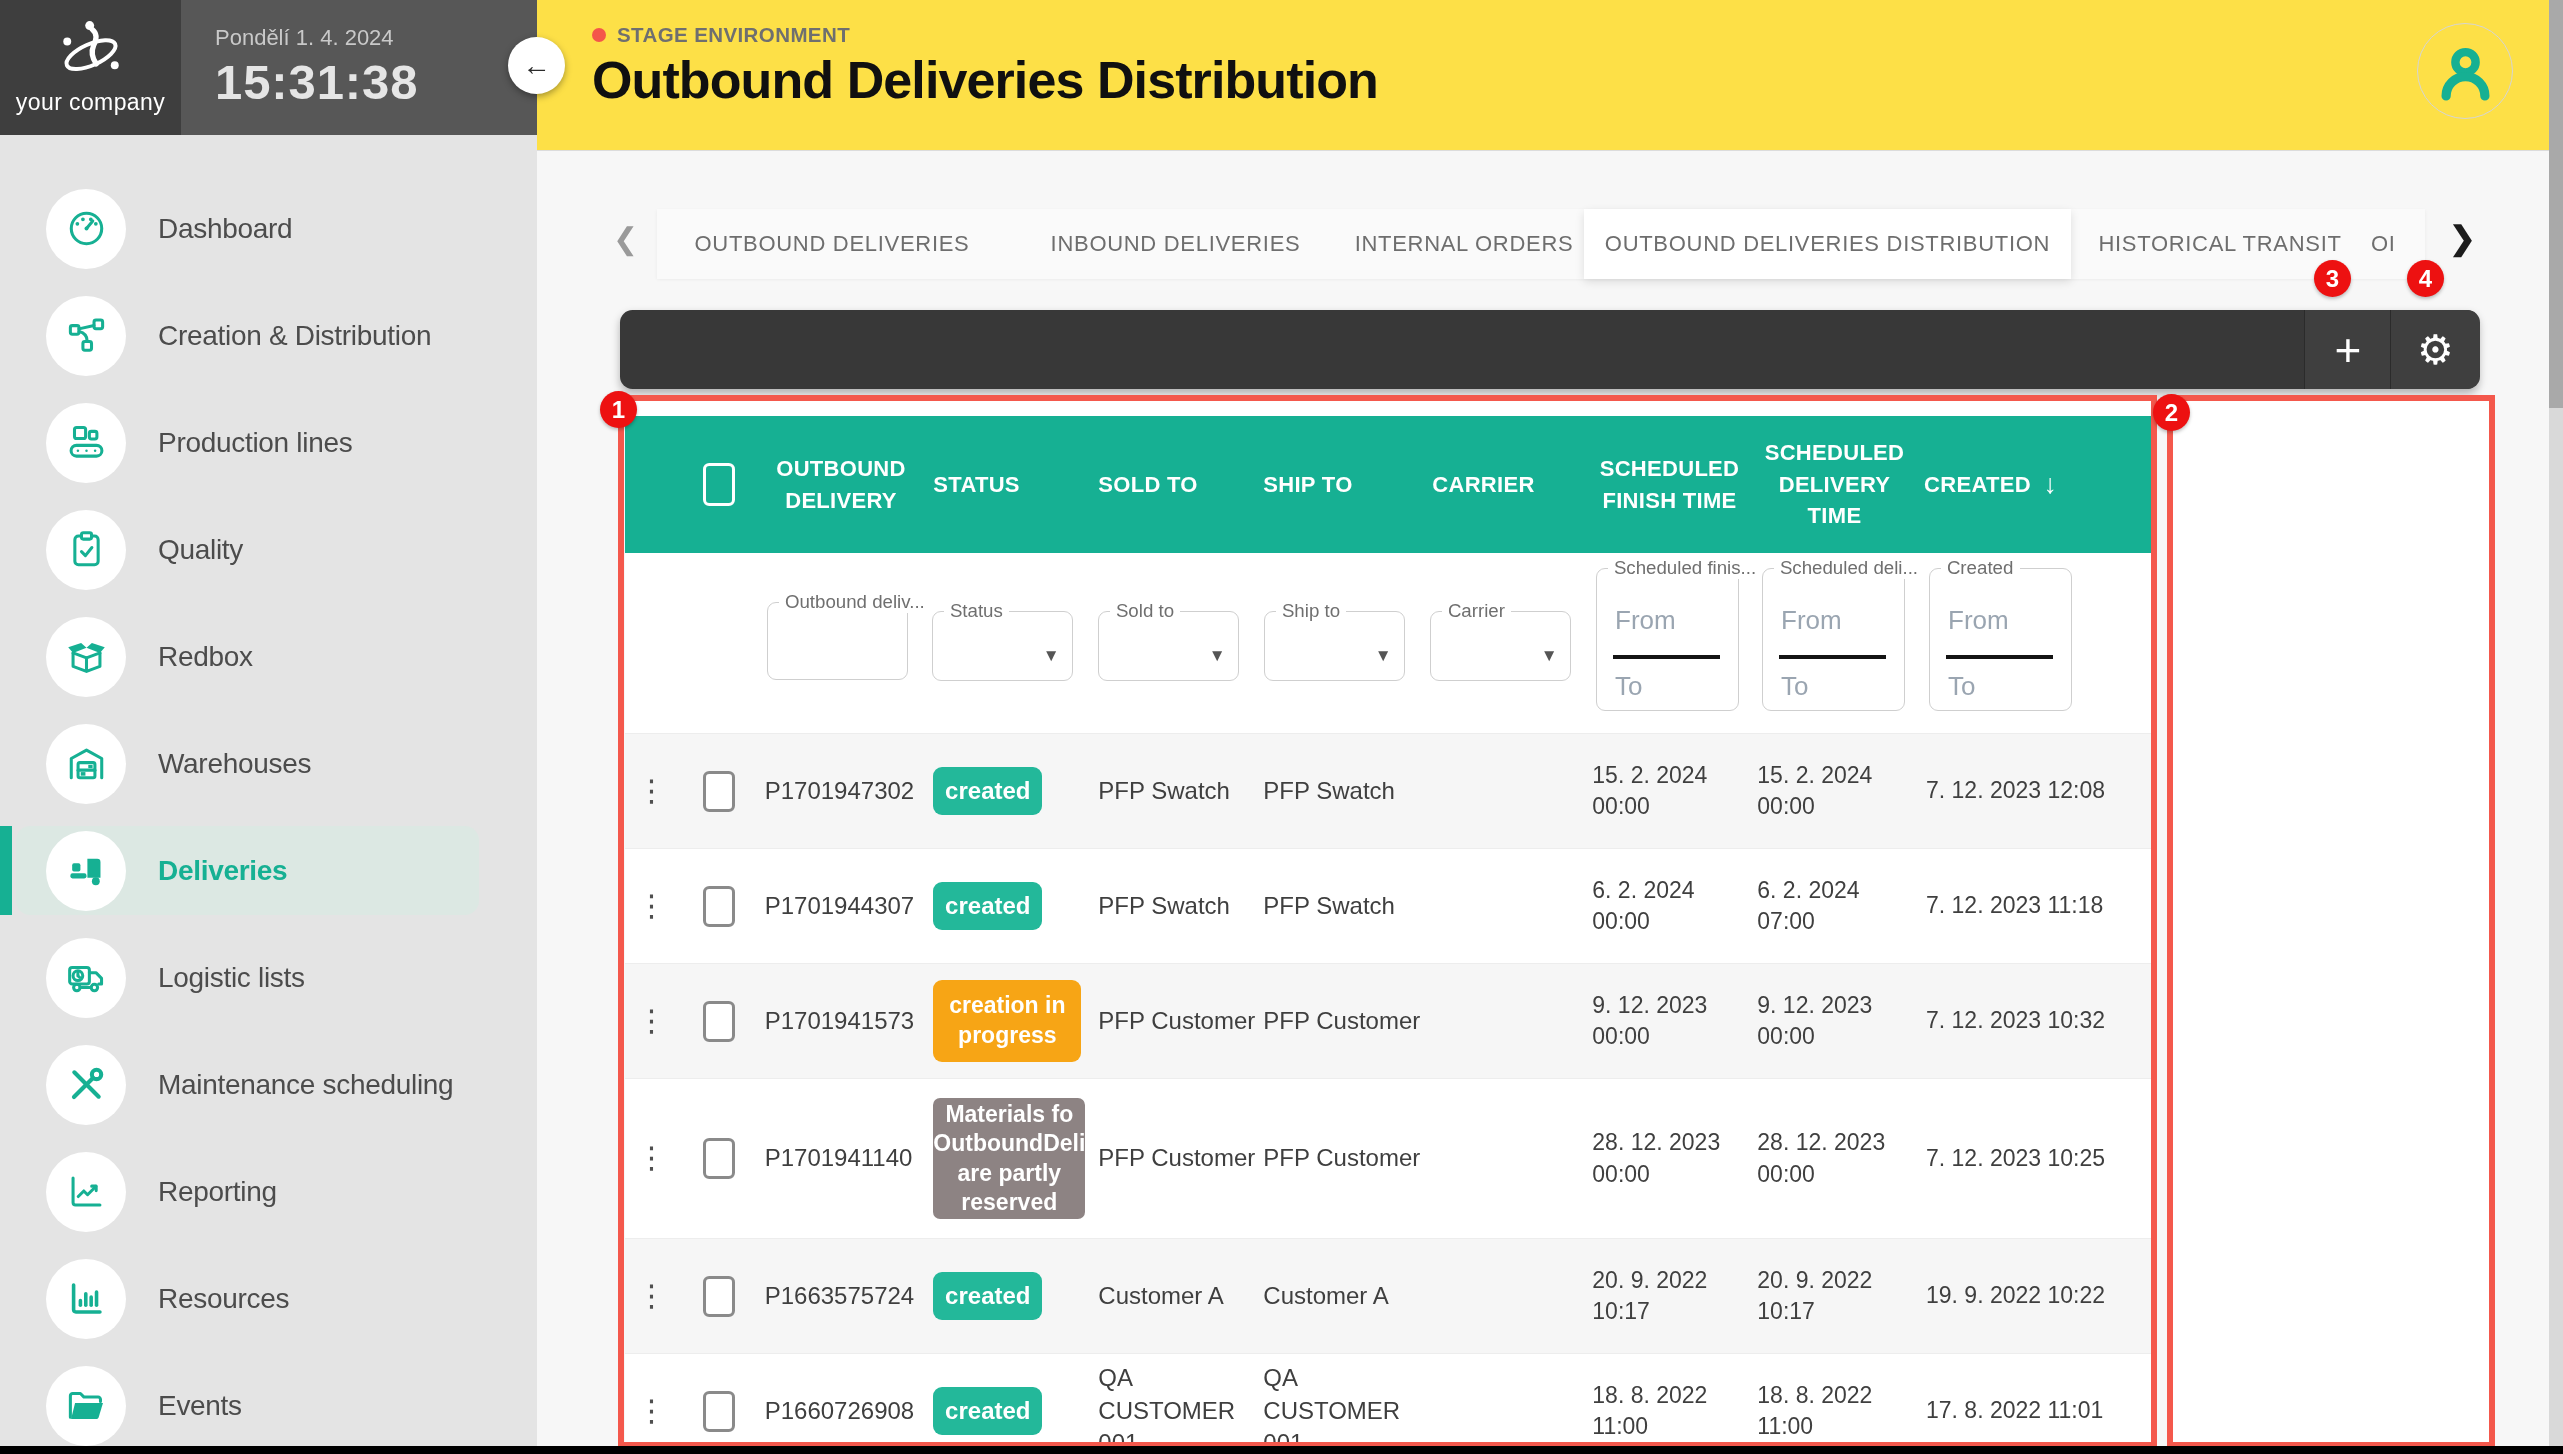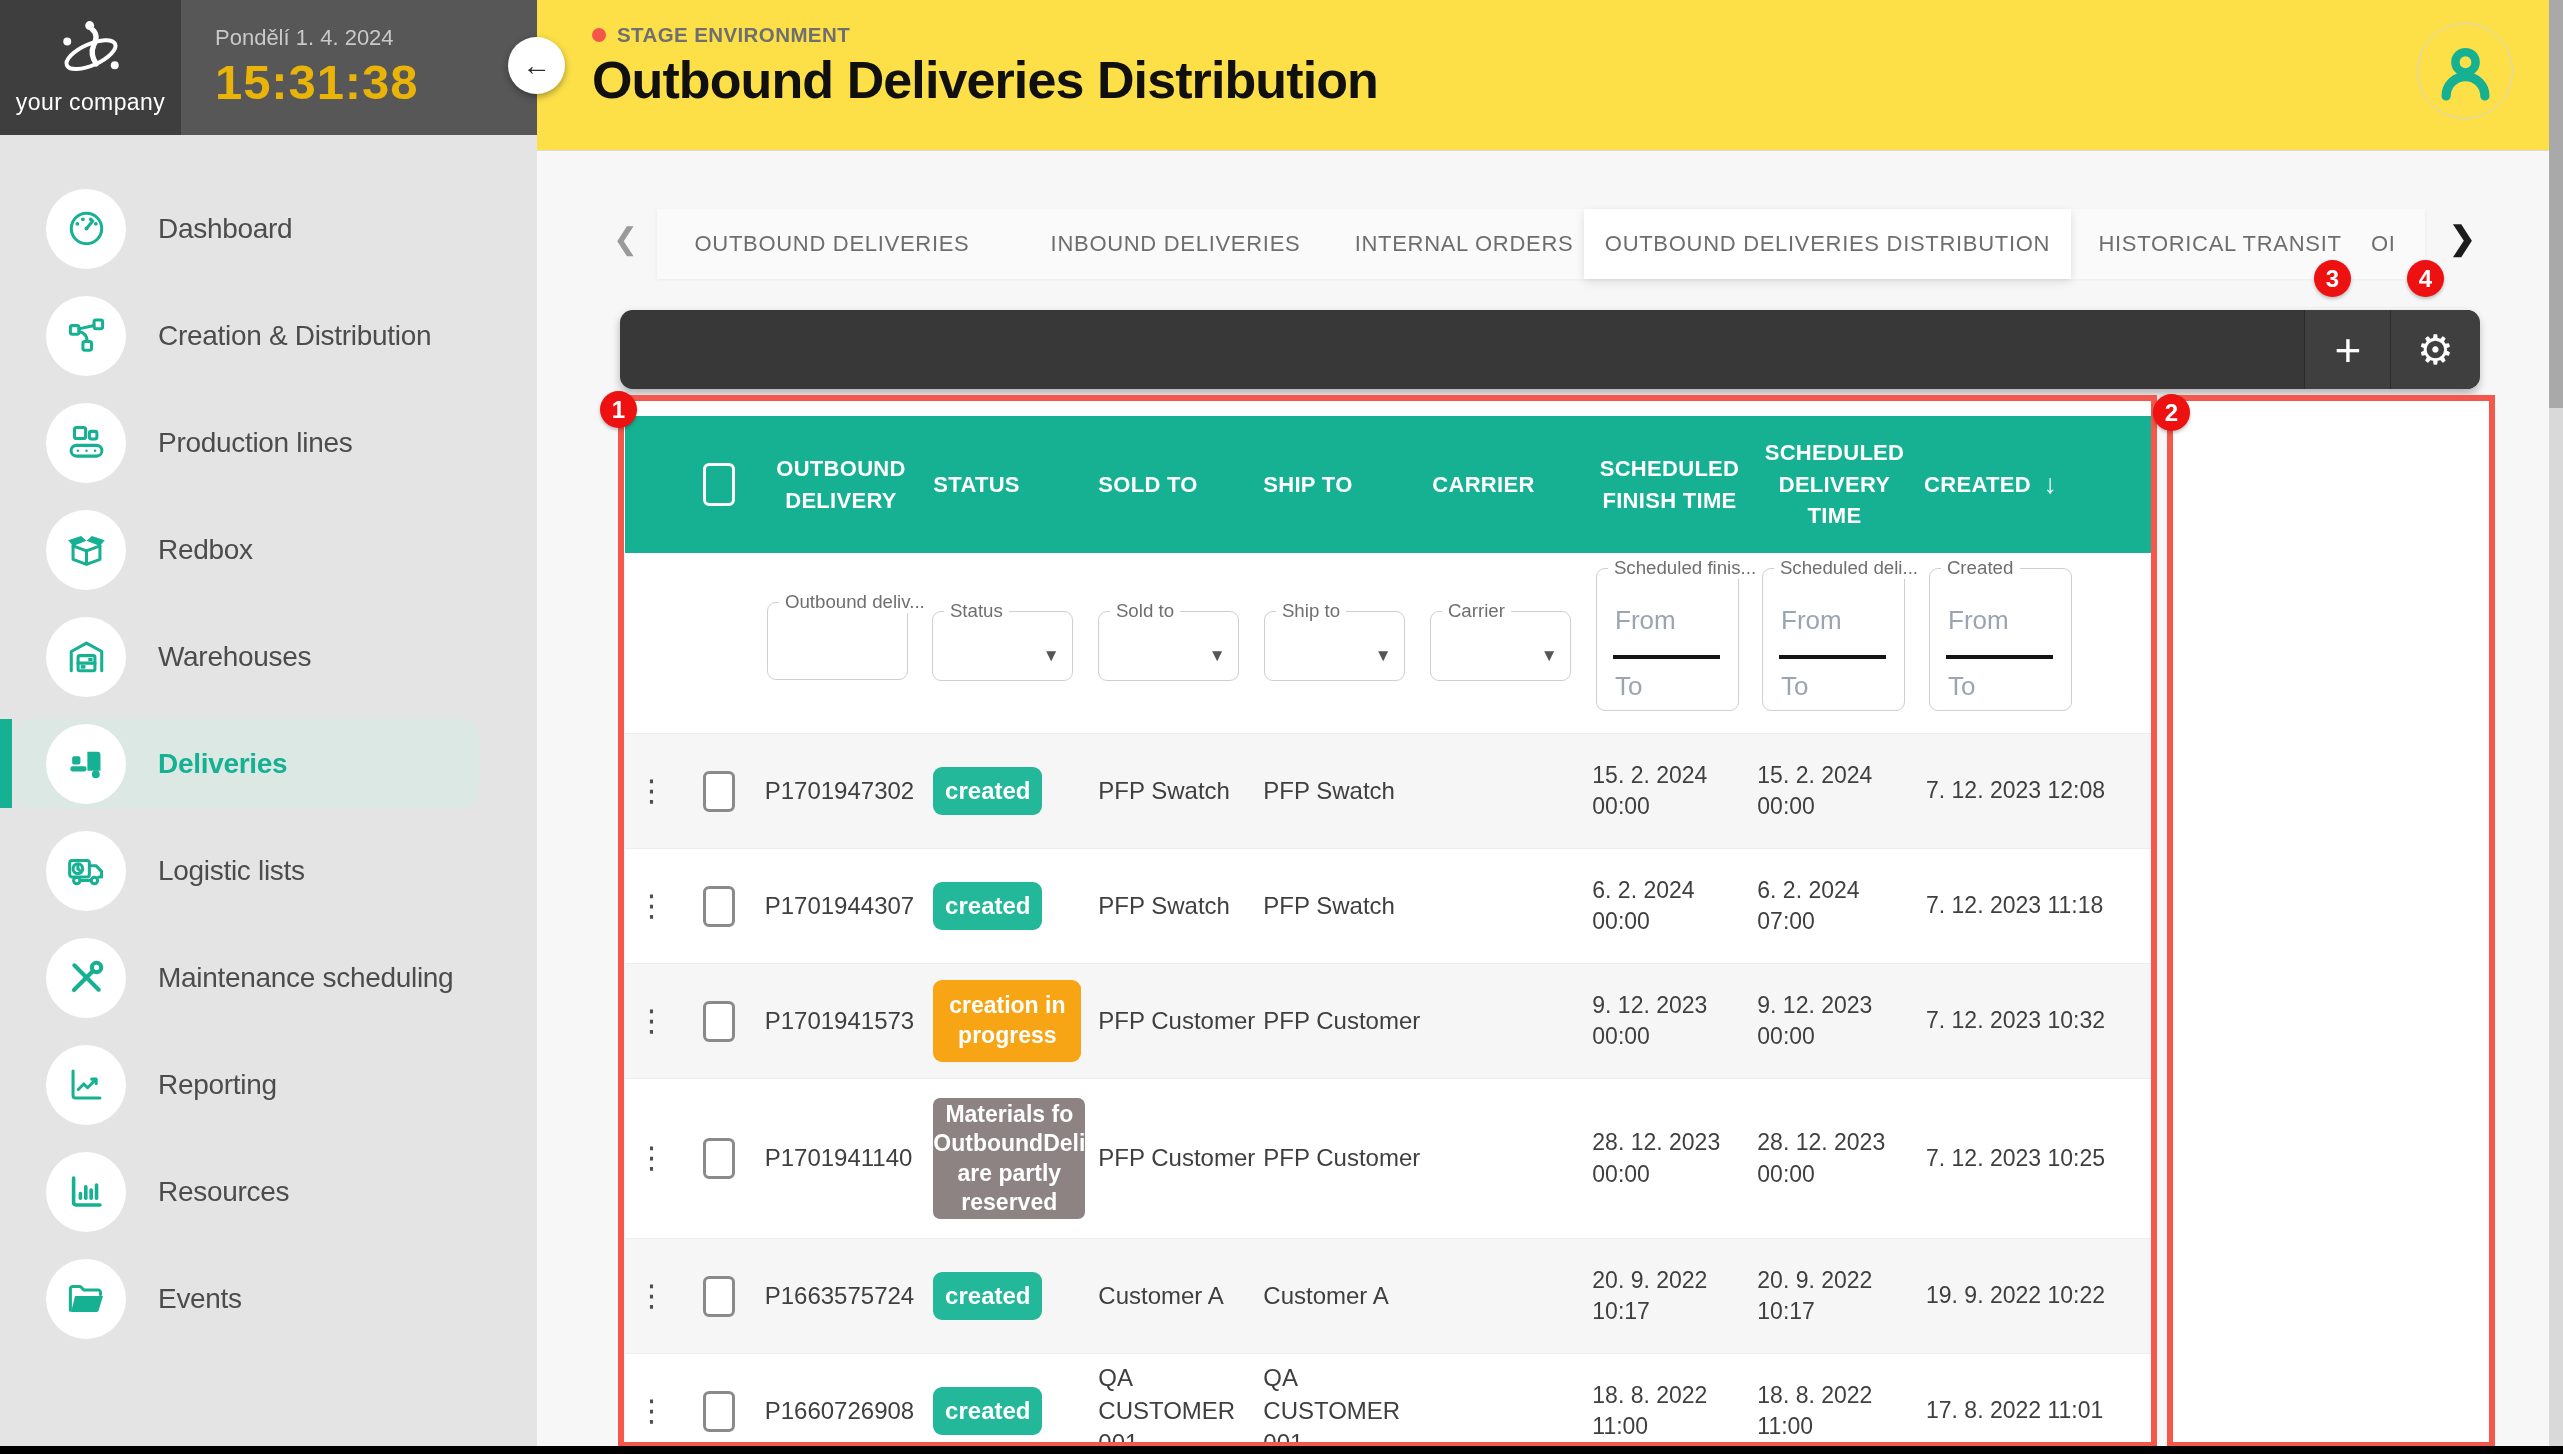--- a/index.html
+++ b/index.html
@@ -6,21 +6,21 @@
   body{width:2563px;height:1454px;overflow:hidden;font-family:"Liberation Sans",sans-serif;background:#f5f5f5;}
   .abs{position:absolute;}
   #stage{position:relative;width:2563px;height:1454px;overflow:hidden;}
 
   
   .sidebar{left:0;top:0;width:537px;height:1454px;background:#e4e4e4;}
   .logo-block{left:0;top:0;width:181px;height:135px;background:#3e3e3e;display:flex;flex-direction:column;align-items:center;justify-content:center;gap:3.6px;}
   .logo-text{color:#fff;font-size:23px;letter-spacing:0.4px;}
   .clock-block{left:181px;top:0;width:356px;height:135px;background:#575757;display:flex;flex-direction:column;justify-content:center;padding-left:34px;box-sizing:border-box;}
   .clock-date{color:#c9c9c9;font-size:22px;margin-bottom:3.6px;}
-  .clock-time{color:#eab308;font-size:49px;font-weight:700;letter-spacing:0.9px;}
+  .clock-time{color:#e5e5e5;font-size:49px;font-weight:700;letter-spacing:0.9px;}
   .menu{left:0;top:175px;width:537px;}
   .m-item{position:relative;height:107px;display:flex;align-items:center;padding-left:46px;box-sizing:border-box;cursor:pointer;}
   .m-item .lbl{margin-left:32px;font-size:28px;font-weight:500;color:#4c4c4c;letter-spacing:-0.3px;}
   .ico-circle{width:80px;height:80px;border-radius:50%;background:#fff;display:flex;align-items:center;justify-content:center;flex:none;}
   .icn{width:43px;height:43px;stroke:#16b093;fill:none;stroke-width:1.7;stroke-linecap:round;stroke-linejoin:round;}
   .m-item.selected::before{content:'';position:absolute;left:16px;right:58px;top:9px;bottom:9px;background:#dce8e3;border-radius:14.3px;}
   .m-item.selected::after{content:'';position:absolute;left:0;top:9px;bottom:9px;width:11.6px;background:#16b093;}
   .m-item.selected .lbl{color:#16b093;font-weight:700;margin-left:32px;}
   .m-item>*{position:relative;z-index:1;}
 
@@ -151,20 +151,30 @@
               <rect x="13.6" y="5.8" width="4.2" height="4.2" rx="1.1"></rect>
               <rect x="3.4" y="13.6" width="17.2" height="6" rx="3"></rect>
               <circle cx="7.2" cy="16.6" r=".7" fill="#16b093" stroke="none"></circle>
               <circle cx="12" cy="16.6" r=".7" fill="#16b093" stroke="none"></circle>
               <circle cx="16.8" cy="16.6" r=".7" fill="#16b093" stroke="none"></circle>
             </svg>
         </span>
         <span class="lbl">Production lines</span>
       </div>
 
+      <div class="m-item">
+        <span class="ico-circle">
+          <svg class="icn" viewBox="0 0 24 24">
+              <rect x="5.5" y="4.5" width="13" height="16" rx="2"></rect>
+              <rect x="9.2" y="2.6" width="5.6" height="3.6" rx="1" fill="#fff"></rect>
+              <path d="M9.2 13.2l2.2 2.2 3.6-4.5"></path>
+            </svg>
+        </span>
+        <span class="lbl">Quality</span>
+      </div>
 
       <div class="m-item">
         <span class="ico-circle">
           <svg class="icn" viewBox="0 0 24 24">
               <path d="M4.5 10V17.5l7.5 2.8 7.5-2.8V10"></path>
               <path d="M4.5 10L12 12.8 19.5 10"></path>
               <path d="M12 12.8V20"></path>
               <path d="M4.5 10L1.8 6.8 9 4.5l3 2.6z" fill="#16b093" stroke="none"></path>
               <path d="M19.5 10l2.7-3.2-7.2-2.3-3 2.6z" fill="#16b093" stroke="none"></path>
             </svg>

